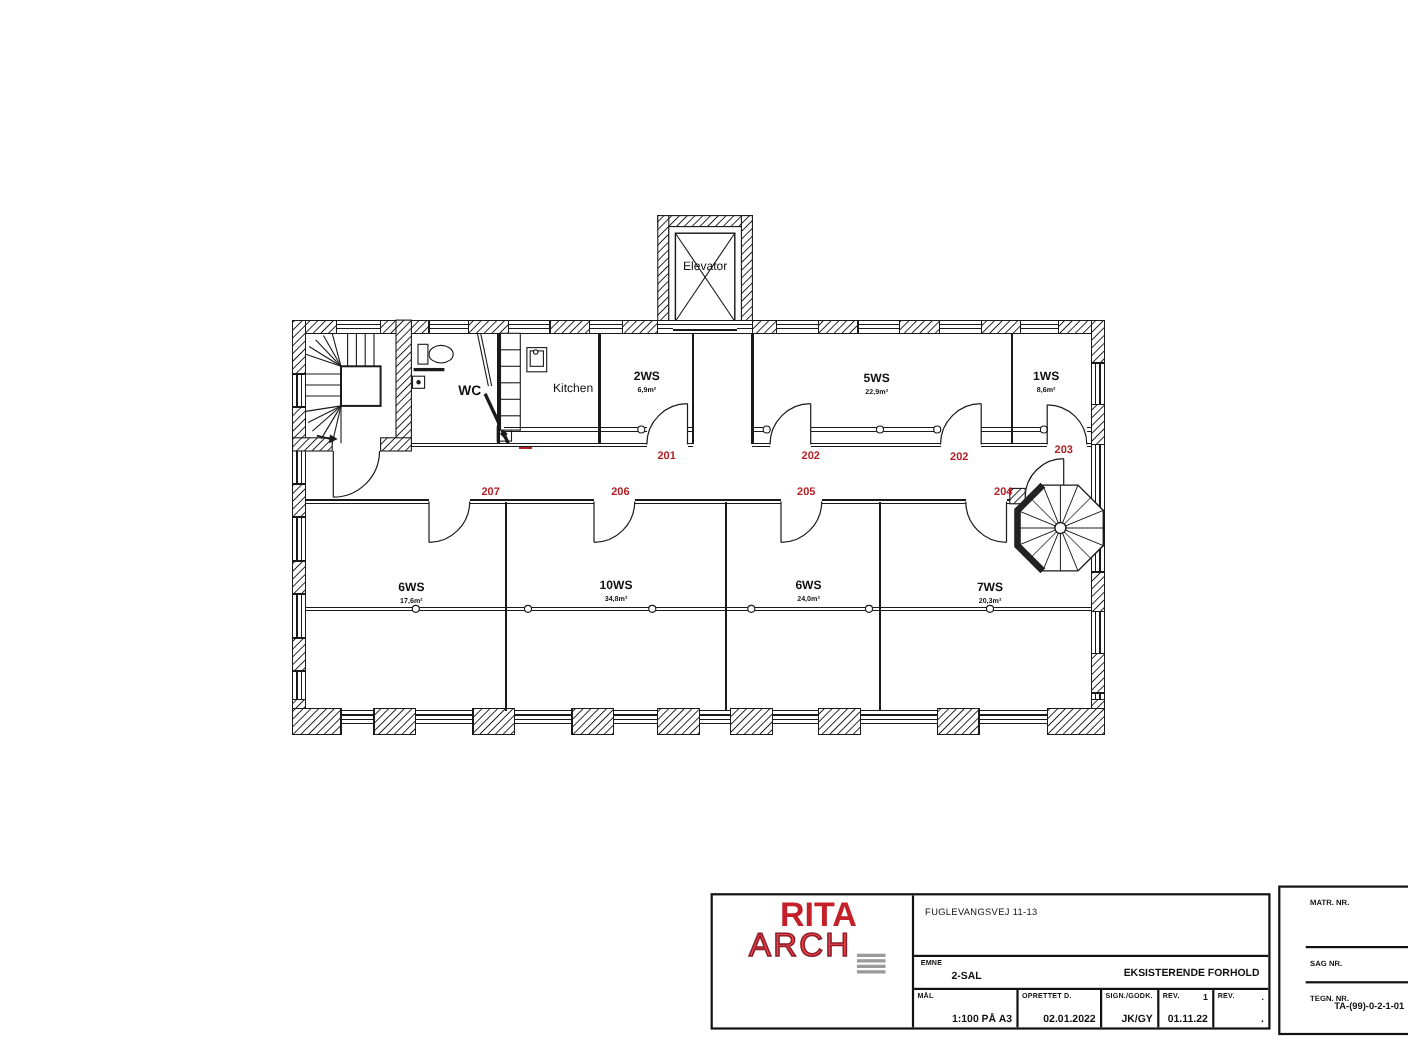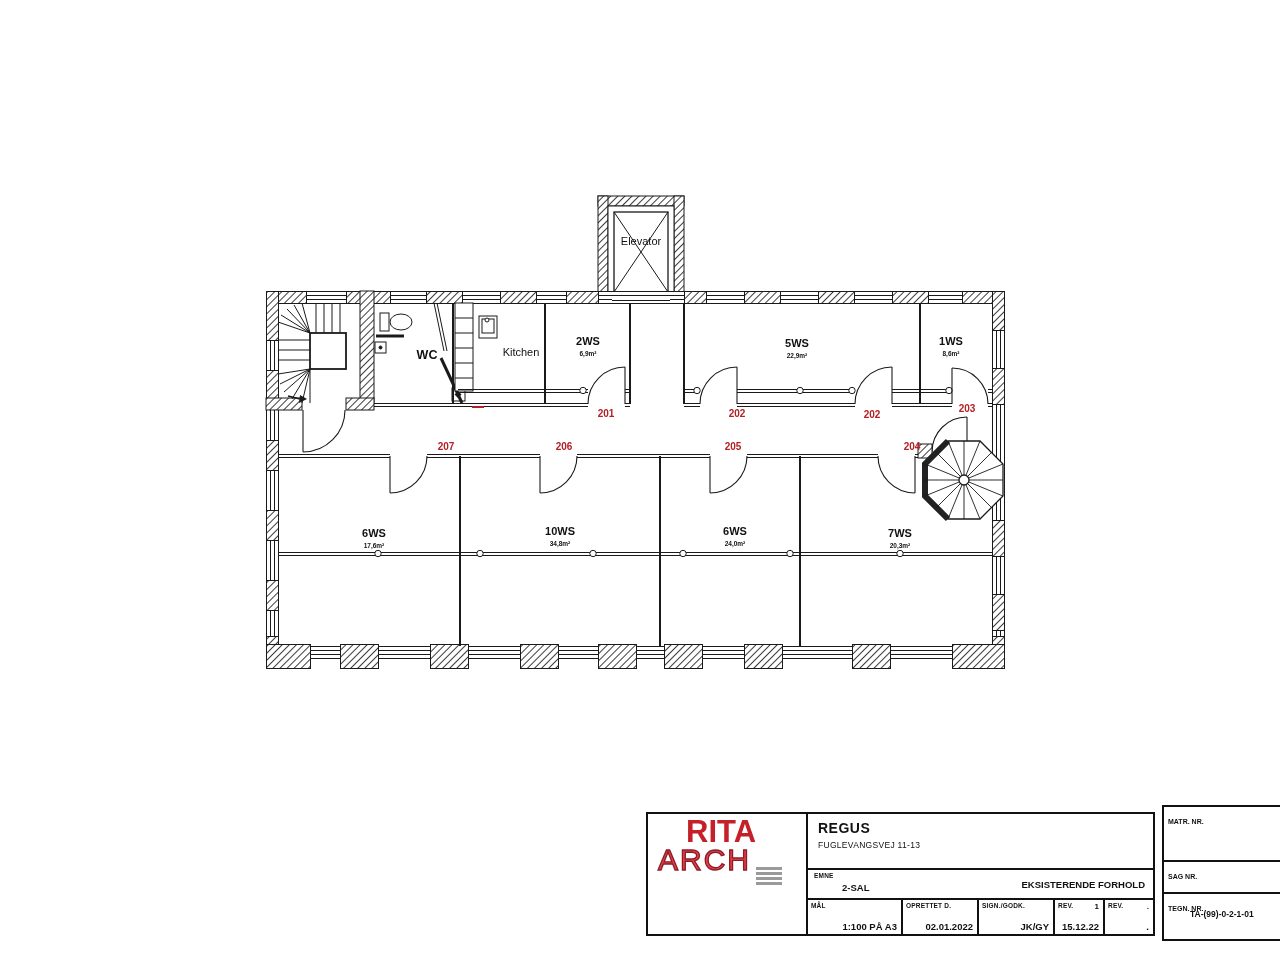--- a/index.html
+++ b/index.html
@@ -1,19 +1,19 @@
 <!DOCTYPE html>
 <html><head>
 <meta charset="utf-8">
 <style>
   html,body{margin:0;padding:0;}
   body{width:1280px;height:960px;background:#ffffff;overflow:hidden;position:relative;
        font-family:"Liberation Sans", sans-serif;color:#111;}
   #plan-svg{position:absolute;left:0;top:0;}
-  .tblock{position:absolute;border:2px solid #111;background:#fff;box-sizing:border-box;}
+  .tblock{position:absolute;border:2px solid #111;background:#fff;box-sizing:border-box;padding-left:23px;}
   .logo-cell{width:160px;border-right:2px solid #111;position:relative;box-sizing:border-box;}
   .logo-rita{position:absolute;left:38px;top:2px;font-size:31px;font-weight:800;
              color:#c5202a;letter-spacing:0px;line-height:1;}
   .logo-arch{position:absolute;left:10px;top:31px;font-size:30px;font-weight:400;line-height:1;
              color:#ef4444;-webkit-text-stroke:1.4px #8c1c2c;letter-spacing:2px;}
   .logo-tag{position:absolute;left:108px;top:53px;}
   .logo-tag div{width:26px;height:2.5px;background:#9a9a9a;margin-bottom:2.5px;}
   .info-cell{flex:1;display:flex;flex-direction:column;box-sizing:border-box;}
   .tb-row1{height:56px;border-bottom:2px solid #111;padding:6px 10px;box-sizing:border-box;}
   .tb-client{font-size:14px;font-weight:700;letter-spacing:.5px;}
@@ -325,47 +325,46 @@
     <div class="logo-arch">ARCH</div>
     <div class="logo-tag">
       <div></div>
         <div></div>
         <div></div>
         <div></div>
     </div>
   </div>
   <div class="info-cell">
     <div class="tb-row1">
-      <div class="tb-client">REGUS</div>
       <div class="tb-addr">FUGLEVANGSVEJ 11-13</div>
     </div>
     <div class="tb-row2">
       <div>
         <span class="lbl" style="display:block;">EMNE</span>
         <div class="tb-emne-val">2-SAL</div>
       </div>
       <div class="tb-status">EKSISTERENDE FORHOLD</div>
     </div>
     <div class="tb-row3">
       <div class="tb-cell" style="width:95px;">
         <span class="lbl">MÅL</span>
         <span class="val">1:100 PÅ A3</span>
       </div>
       <div class="tb-cell" style="width:76px;">
         <span class="lbl">OPRETTET D.</span>
         <span class="val">02.01.2022</span>
       </div>
-      <div class="tb-cell" style="width:76px;text-decoration:underline;">
+      <div class="tb-cell" style="width:52px;text-decoration:underline;">
         <span class="lbl">SIGN./GODK.</span>
         <span class="val">JK/GY</span>
       </div>
       <div class="tb-cell" style="width:50px;">
         <span class="lbl">REV.</span>
         <span class="lbl-r">1</span>
-        <span class="val">15.12.22</span>
+        <span class="val">01.11.22</span>
       </div>
       <div class="tb-cell" style="flex:1;">
         <span class="lbl">REV.</span>
         <span class="lbl-r">.</span>
         <span class="val">.</span>
       </div>
     </div>
   </div>
 </div>
 

